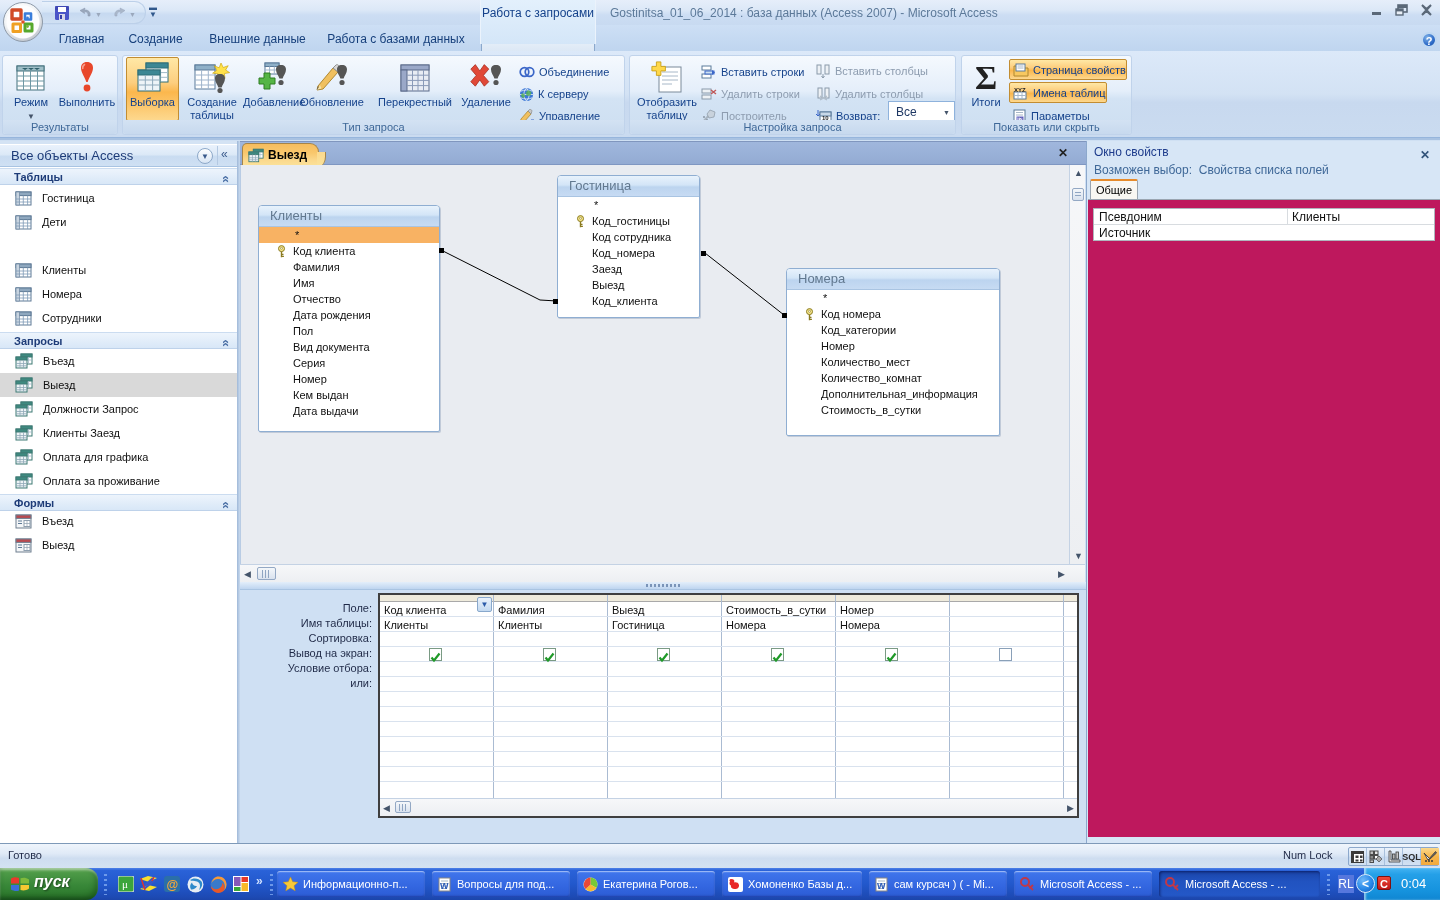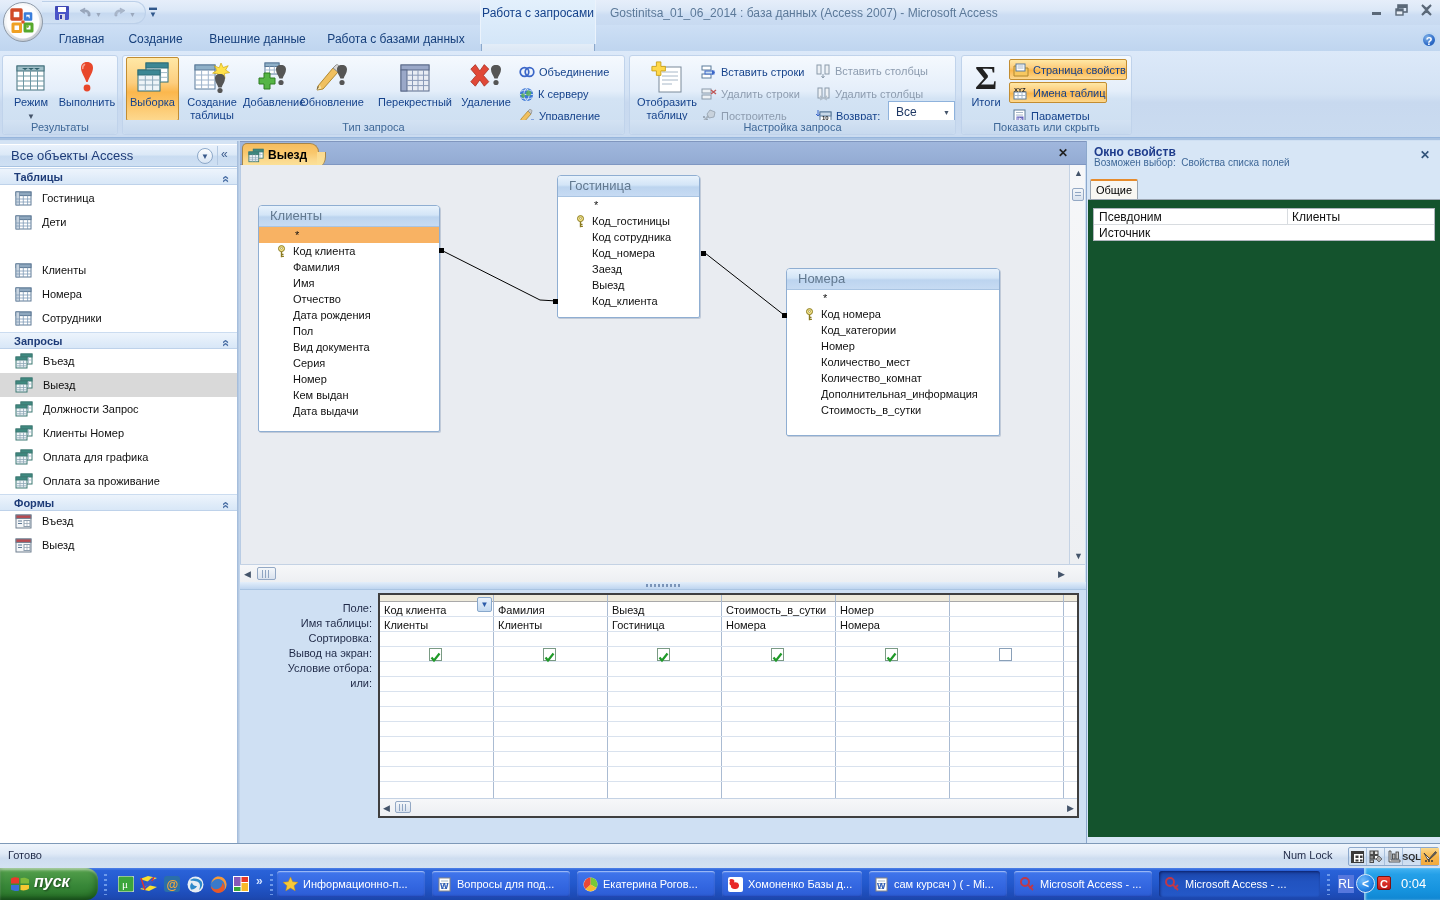--- a/index.html
+++ b/index.html
@@ -105,26 +105,26 @@
   border:2px solid #3F3F3F; }
 #gridhdr { position:absolute; left:0; top:0; width:697px; height:7px; background:#EFEBDC; border-bottom:1px solid #A9A9A9; }
 .gcol { position:absolute; top:0px; bottom:0; width:1px; background:#AABBD2; }
 .grow { position:absolute; left:0; right:0; height:1px; background:#D9E2EE; }
 .gcell { position:absolute; font-size:11px; color:#101010; height:14px; line-height:14px; white-space:nowrap;}
 .gcheck { position:absolute; width:13px; height:13px; background:#fff; border:1px solid #2E8028; }
 #gsb { left:0px; top:203px; width:697px; height:18px; border-top:1px solid #C4D2E4; }
 
 
 #props { left:1086px; top:141px; width:354px; height:702px; background:#D7E6F6; border-left:1px solid #8CA8CC; }
-#propshdr { position:absolute; left:7px; top:4px; color:#1E3C8C; font-weight:bold; font-size:12px; }
-#propssub { position:absolute; left:7px; top:16px; color:#3F6898; font-size:10px; }
+#propshdr { position:absolute; left:7px; top:4px; color:#1E3C8C; font-weight:normal; font-size:12px; }
+#propssub { position:absolute; left:7px; top:22px; color:#3F6898; font-size:12px; }
 #propstab { position:absolute; left:3px; top:38px; width:48px; height:20px; background:#F8F7F3;
   border:1px solid #9AA5B1; border-bottom:none; border-top:2px solid #E68B2C; border-radius:2px 2px 0 0;
   font-size:11px; color:#000; text-align:center; line-height:18px; z-index:2;}
-#propsbody { position:absolute; left:1px; top:58px; width:352px; height:638px; background:#14532d;
+#propsbody { position:absolute; left:1px; top:58px; width:352px; height:638px; background:#be185d;
   border-top:1px solid #9AA5B1; }
 #propstable { position:absolute; left:5px; top:8px; width:342px; height:33px; background:#fff;
   border:1px solid #B0B6BE; }
 #propstable div { position:absolute; font-size:12px; color:#101010; }
 
 
 #statusbar { left:0; top:843px; width:1440px; height:25px;
   background:linear-gradient(#EFF5FC 0%,#E0EAF7 40%,#CEDDF0 60%,#D4E2F2 100%);
   border-top:1px solid #7E99B8; font-size:11px; color:#1F2947; }
 .vb { flex:none; width:18px; height:17px; border-right:1px solid #A8C0DC; display:flex; align-items:center; justify-content:center; }
@@ -527,21 +527,21 @@
     </div>
   <div class="navitem" style="top:280px;">
       <svg width="18" height="16" viewBox="0 0 18 16">
 <rect x="6" y="1" width="11" height="10" fill="#fff" stroke="#3E7A74"></rect>
 <rect x="6" y="1" width="11" height="3" fill="#3E8A80" stroke="#3E7A74"></rect>
 <path d="M10 4v7M13.5 4v7M6 7h11" stroke="#9FB8C6" stroke-width=".8"></path>
 <rect x="1" y="4" width="11" height="11" fill="#EDF3F6" stroke="#3E7A74"></rect>
 <rect x="1" y="4" width="11" height="3" fill="#3E8A80" stroke="#3E7A74"></rect>
 <path d="M5 7v8M8.5 7v8M1 10.5h11M1 12.8h11" stroke="#8FA8B8" stroke-width=".8"></path>
 </svg>
-      <span>Клиенты Номер</span>
+      <span>Клиенты Заезд</span>
     </div>
   <div class="navitem" style="top:328px;">
       <svg width="18" height="16" viewBox="0 0 18 16">
 <rect x="6" y="1" width="11" height="10" fill="#fff" stroke="#3E7A74"></rect>
 <rect x="6" y="1" width="11" height="3" fill="#3E8A80" stroke="#3E7A74"></rect>
 <path d="M10 4v7M13.5 4v7M6 7h11" stroke="#9FB8C6" stroke-width=".8"></path>
 <rect x="1" y="4" width="11" height="11" fill="#EDF3F6" stroke="#3E7A74"></rect>
 <rect x="1" y="4" width="11" height="3" fill="#3E8A80" stroke="#3E7A74"></rect>
 <path d="M5 7v8M8.5 7v8M1 10.5h11M1 12.8h11" stroke="#8FA8B8" stroke-width=".8"></path>
 </svg>

